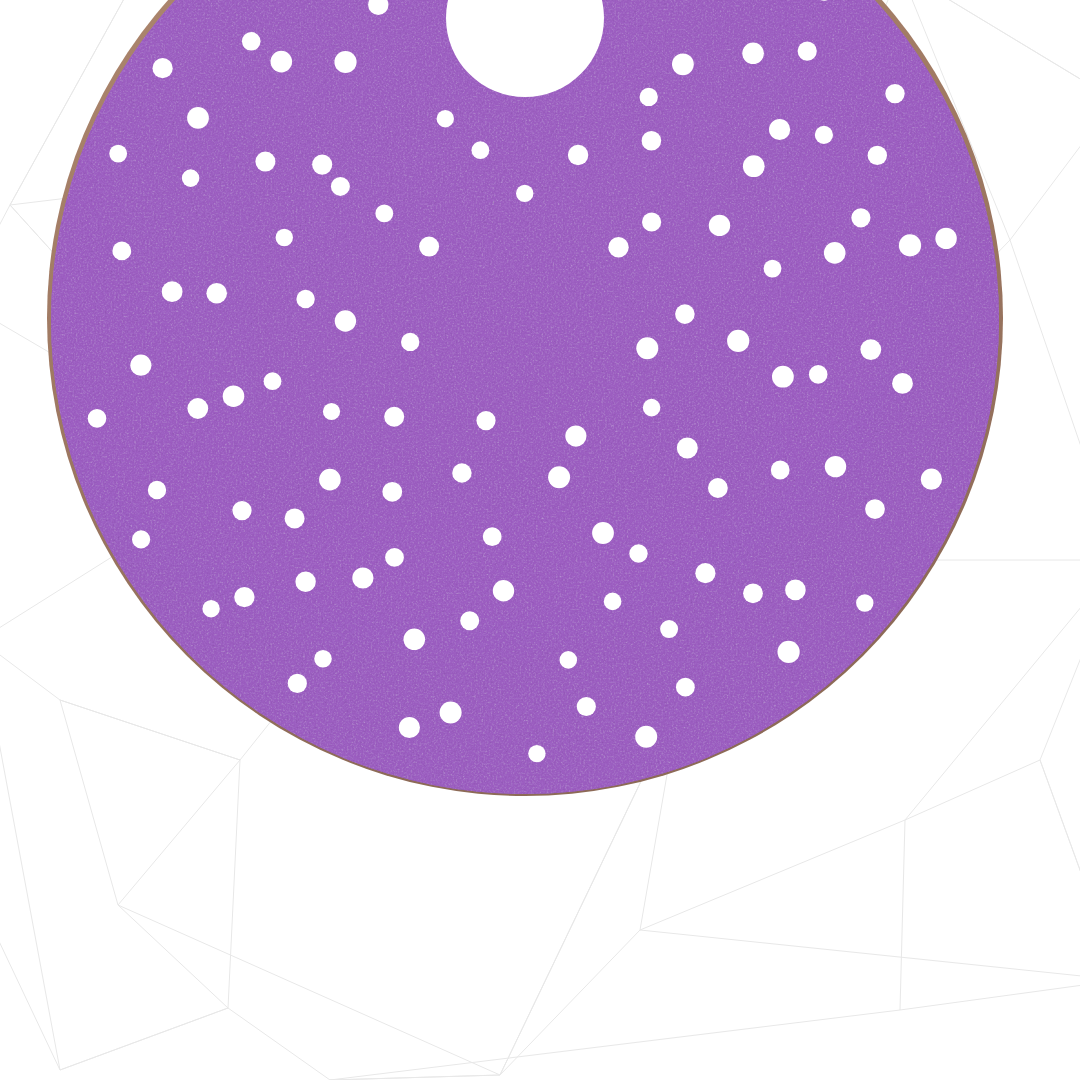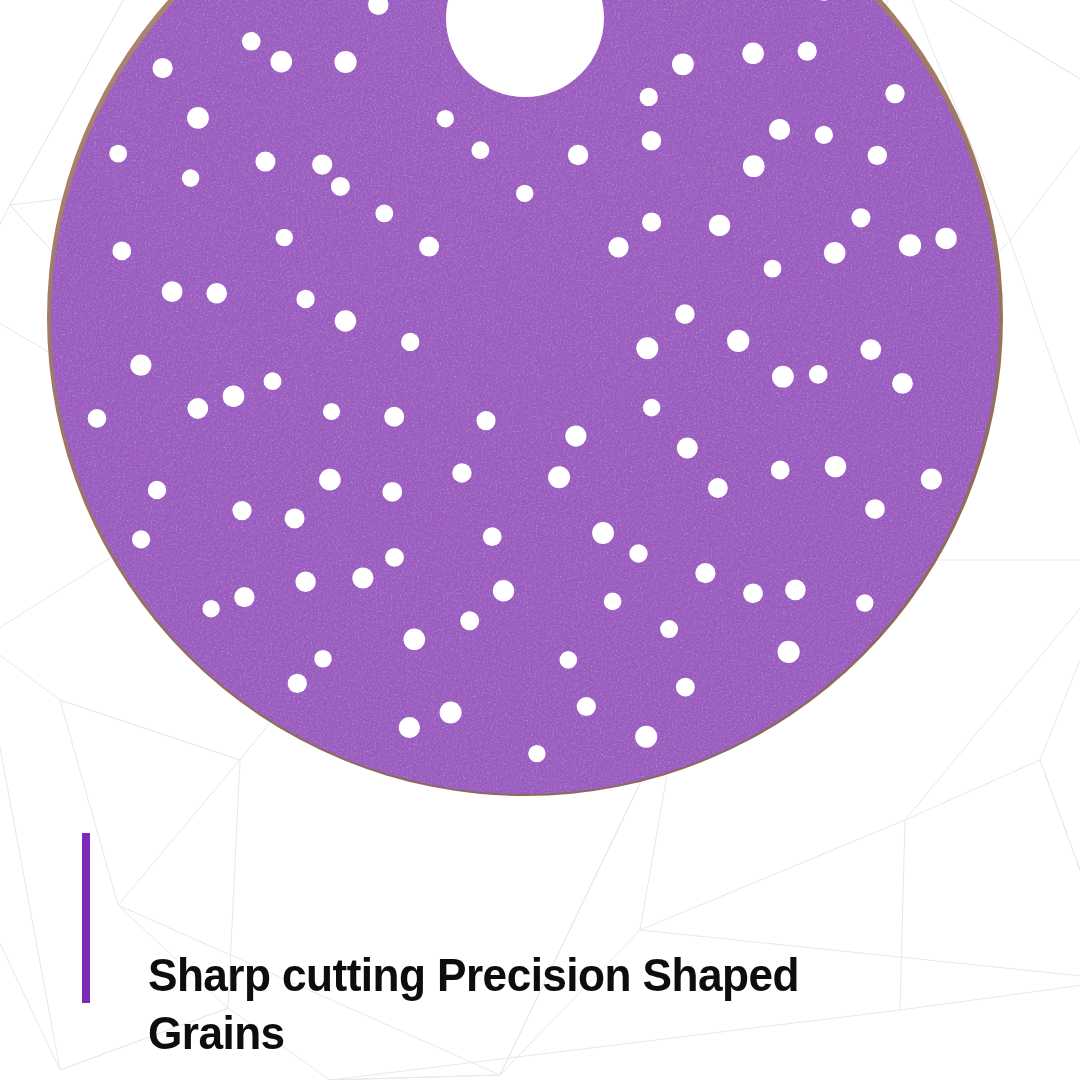--- a/index.html
+++ b/index.html
@@ -236,22 +236,14 @@
           <circle cx="536.9" cy="753.6" r="8.7"></circle>
           <circle cx="409.4" cy="727.5" r="10.6"></circle>
           <circle cx="297.3" cy="683.4" r="9.6"></circle>
           <circle cx="211.1" cy="608.7" r="8.7"></circle>
           <circle cx="141.1" cy="539.4" r="9.1"></circle>
           <circle cx="97.0" cy="418.4" r="9.3"></circle>
         </g>
     </svg>
   </div>
 
-  <div id="caption">
-    <div id="accent-bar" style="background: rgb(125, 42, 185); width: 8px; height: 170px;"></div>
-    <div id="caption-text" style="color: rgb(13, 13, 13); font-size: 47px; line-height: 58px;">
-      <span class="cap-line">Sharp cutting Precision Shaped Grains</span>
-      
-      
-    </div>
-  </div>
 
 </div>
 
 </body></html>

